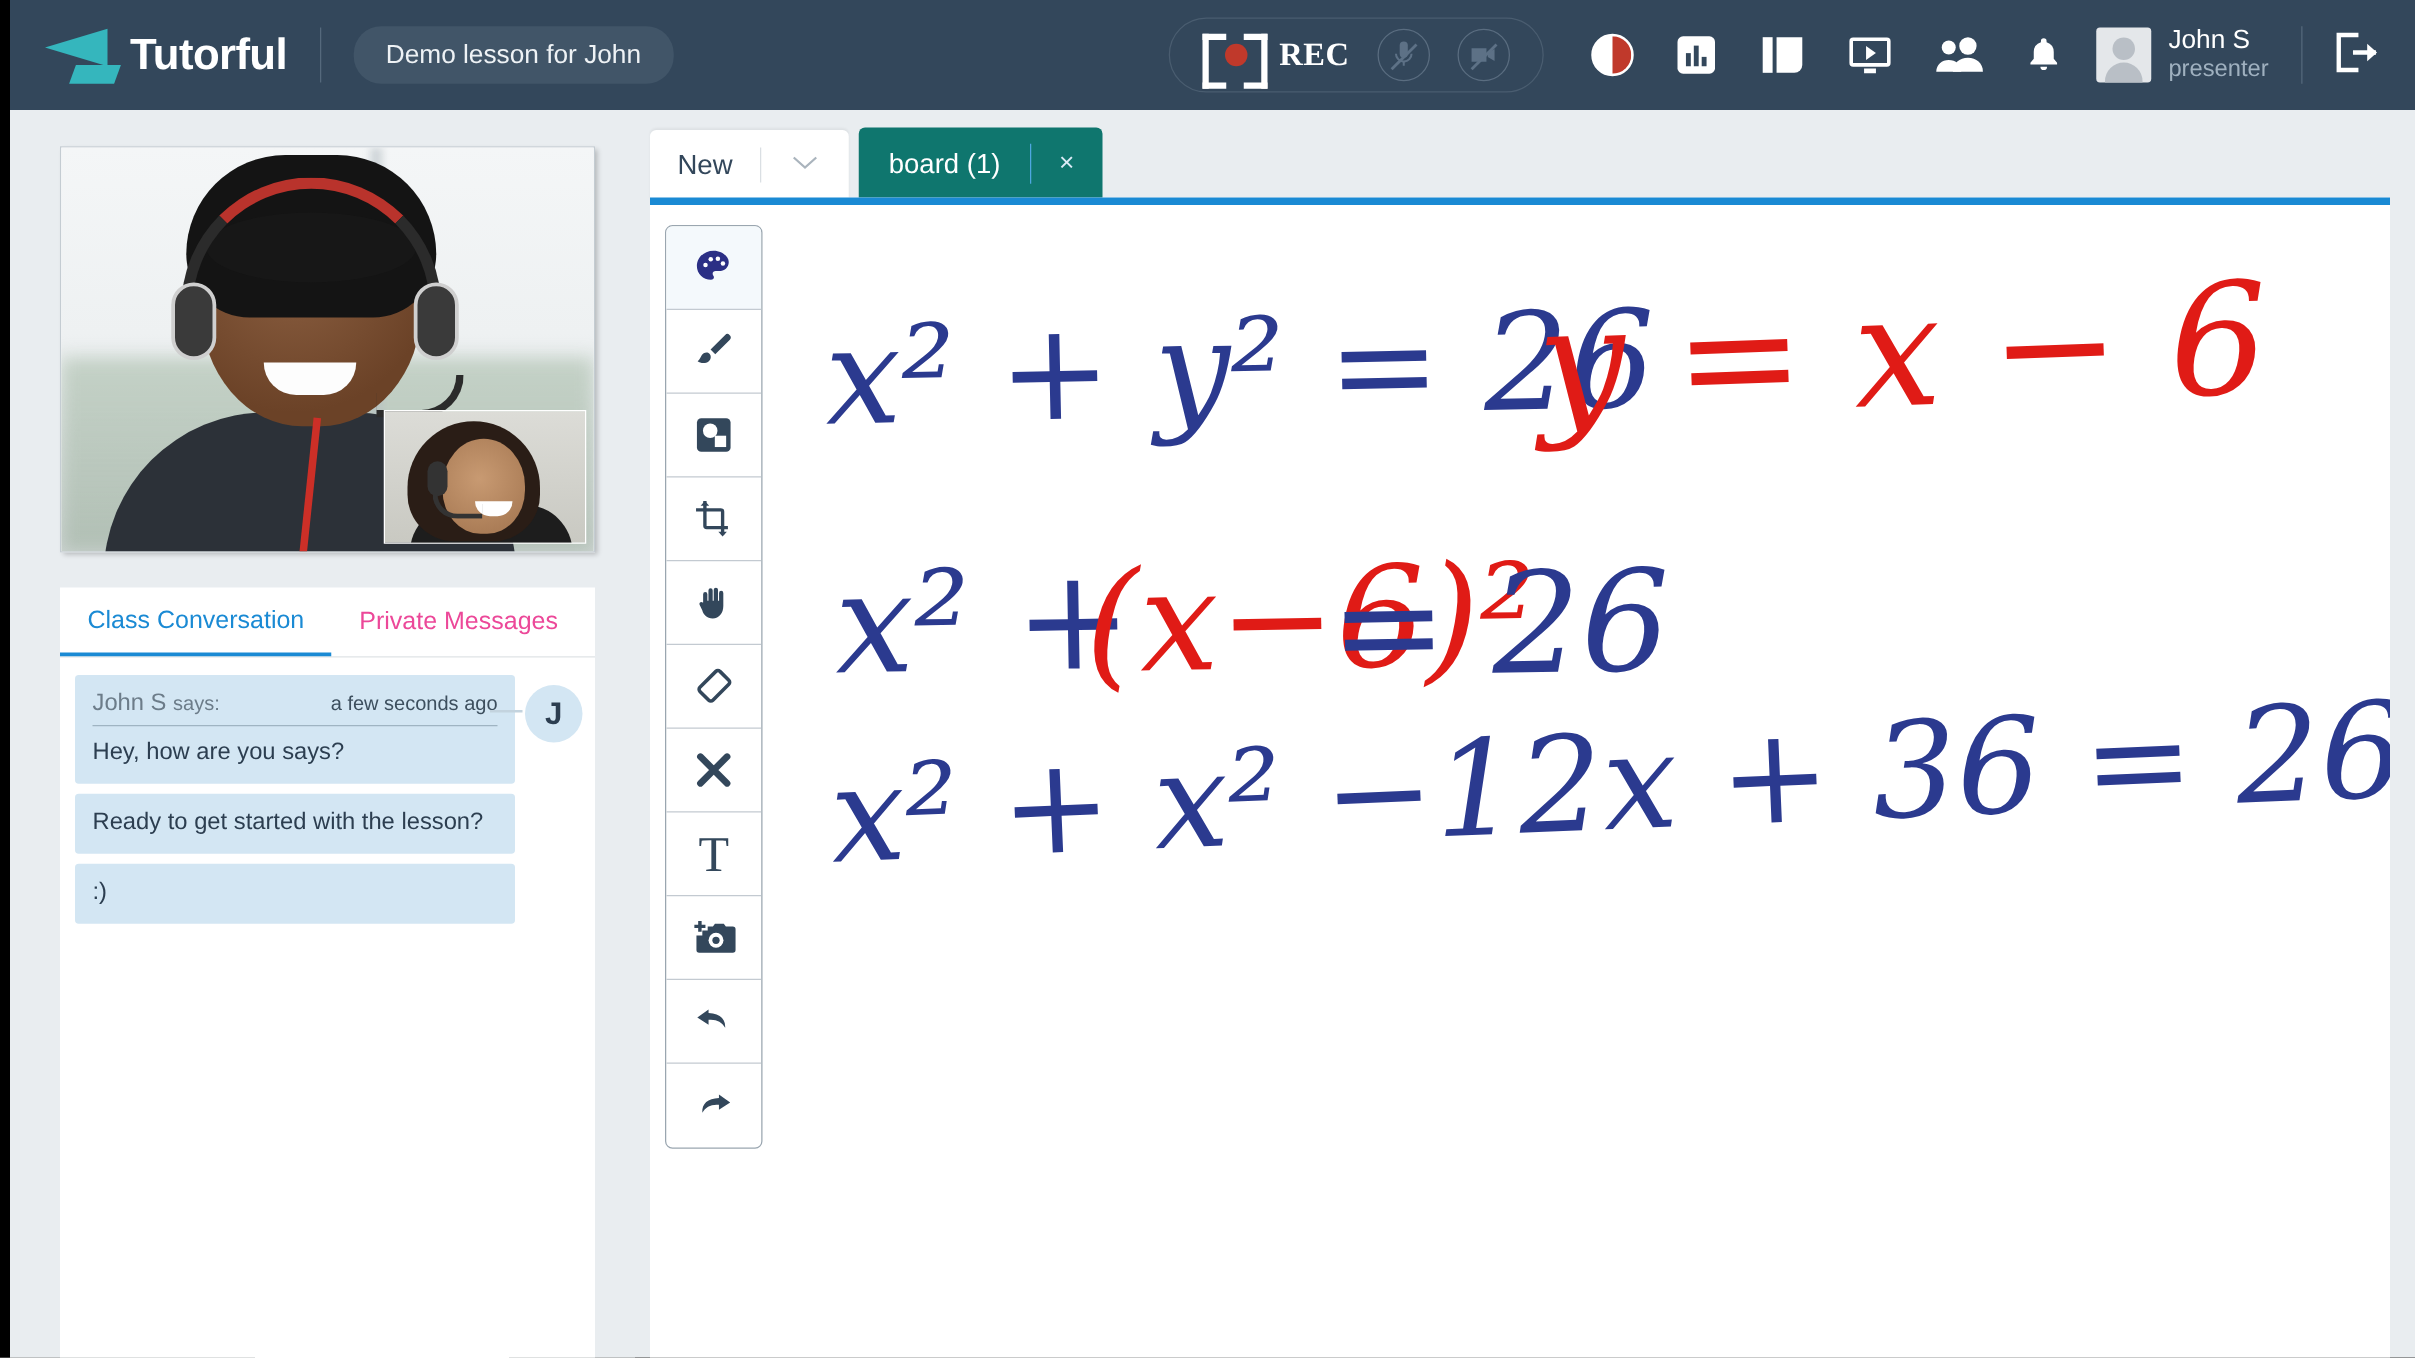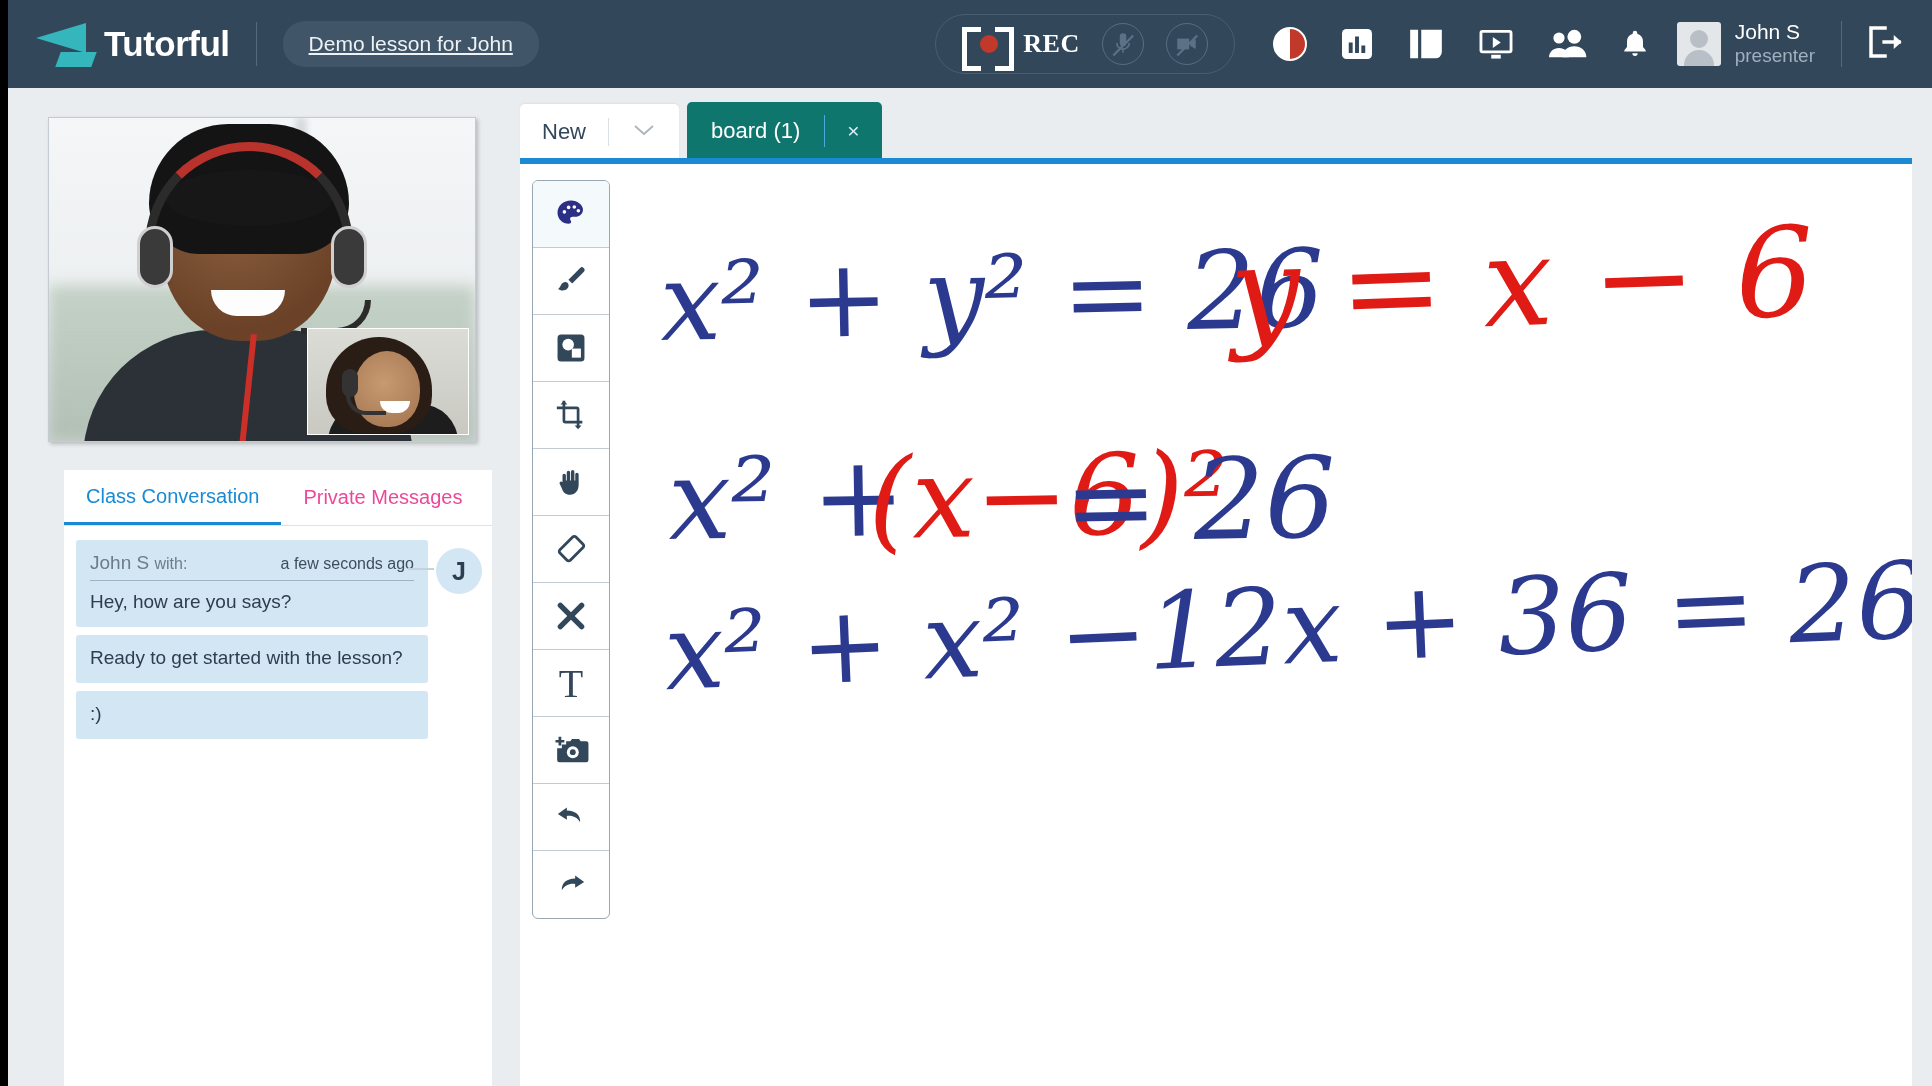--- a/index.html
+++ b/index.html
@@ -40,21 +40,21 @@
   .brand {
     color: #ffffff; font-size: 35px; font-weight: bold;
     letter-spacing: -0.5px; margin-left: 10px; text-align: center;
   }
   .hdr-div {
     width:1px; height:44px; background:#55697c; margin: 0 26px;
   }
   .lesson-pill {
     background: #415568; color: #eef2f5;
     border-radius: 22px; padding: 11px 26px;
-    font-size: 21px; white-space: nowrap; text-decoration: underline;
+    font-size: 21px; white-space: nowrap;
   }
   .hdr-spacer { flex: 1; }
 
   .rec-group {
     display:flex; align-items:center; gap: 22px;
     border: 1px solid #4a5d70; border-radius: 32px;
     padding: 8px 26px; margin-right: 22px; font-family: Liberation Serif, serif;
   }
   .rec-badge { display:flex; align-items:center; gap:9px; }
   .rec-frame {
@@ -220,21 +220,21 @@
     border-bottom:4px solid #333; border-left:4px solid #333;
     border-radius: 0 0 0 20px;
   }
   .p-body {
     position:absolute; left:20px; bottom:-8px; width:130px; height:38px;
     border-radius: 60px 60px 0 0; background:#1d1d1d;
   }
 
   
   .chat-panel {
-    position:absolute; left:56px; top:382px;
+    position:absolute; left:40px; top:382px;
     width: 428px; height: 616px;
     background:#ffffff;
   }
   .chat-tabs {
     display:flex; height: 56px; border-bottom:1px solid #dfe3e6;
   }
   .chat-tab {
     display:flex; align-items:center; justify-content:center;
     font-size: 20px; color:#ec4899; flex: 0 0 auto;
     padding: 0 22px; height:100%;
@@ -469,21 +469,21 @@
         </div>
       </div>
 
       <div class="msg-list">
 
         <div class="msg-row">
           <div class="bubble">
             <div class="bubble-head">
               <div class="b-author">
                 <span>John S</span>
-                <small>with:</small>
+                <small>says:</small>
               </div>
               <div class="b-time">a few seconds ago</div>
             </div>
             <div class="b-text">Hey, how are you says?</div>
           </div>
           <div class="connector"></div>
           <div class="avatar-circle">J</div>
         </div>
 
         <div class="msg-row">

